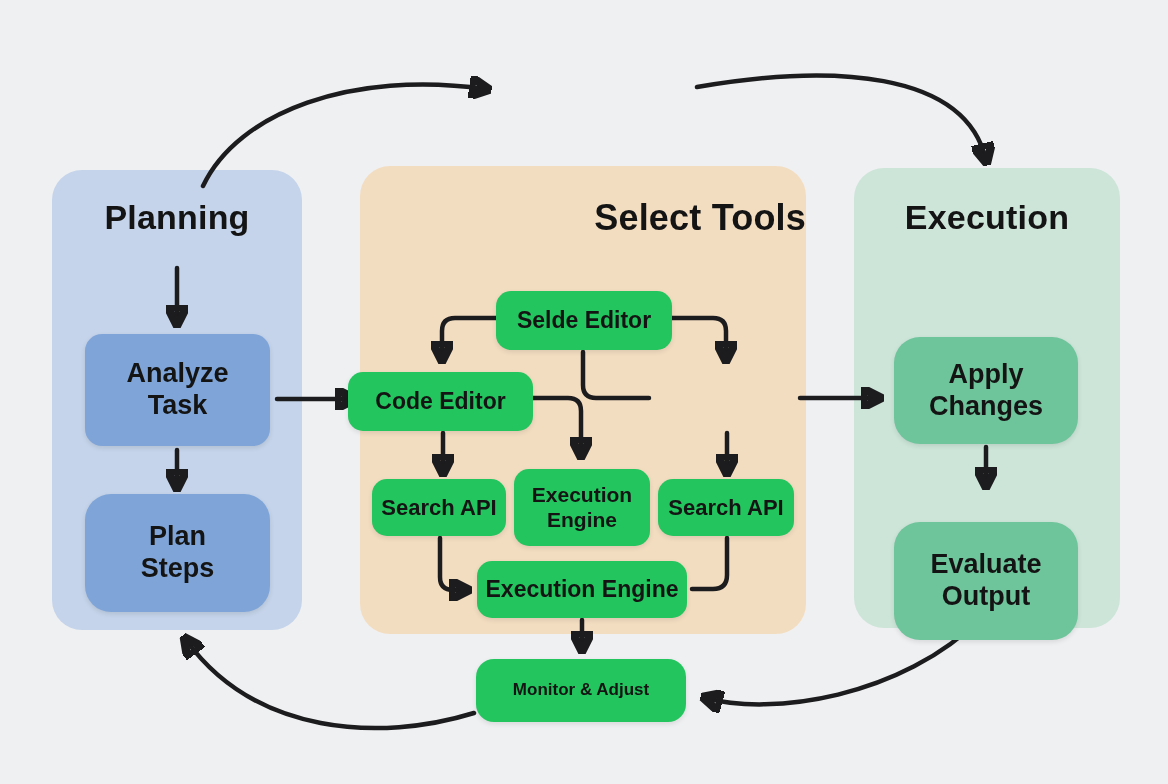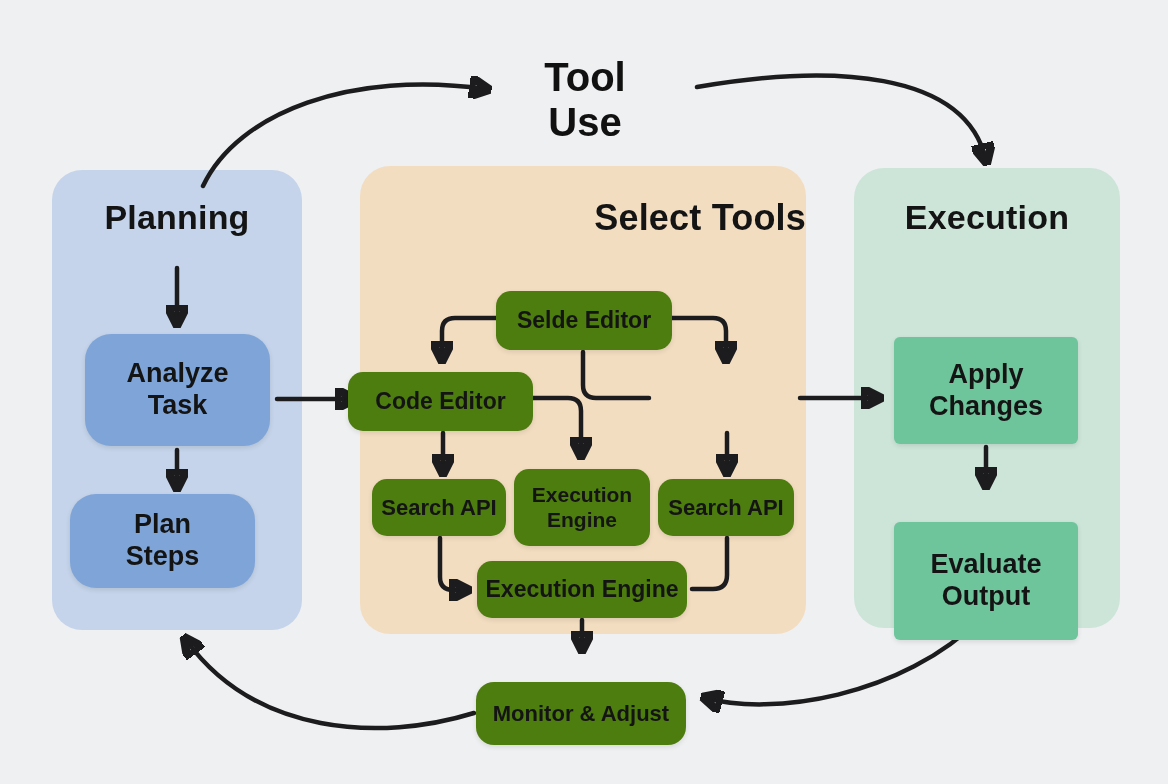--- a/index.html
+++ b/index.html
@@ -4,22 +4,22 @@
 <style>
   html,body{margin:0;padding:0;}
   body{font-family:"Liberation Sans","DejaVu Sans",sans-serif;background:#e8e9ec;}
   #stage{position:relative;width:1168px;height:784px;background:#eff0f2;overflow:hidden;}
   .panel{position:absolute;border-radius:30px;}
   .panel-title{position:absolute;text-align:center;font-weight:700;color:#141414;letter-spacing:.2px;}
   .node{position:absolute;display:flex;align-items:center;justify-content:center;text-align:center;
         font-weight:700;color:#141414;white-space:pre-line;line-height:1.18;
         box-shadow:0 2px 5px rgba(0,0,0,.10);}
   .node.blue{background:#7fa5d8;border-radius:26px;font-size:27px;}
-  .node.green{background:#6ec49b;border-radius:6px;font-size:27px;}
-  .node.orange{background:#4d7c0f;border-radius:15px;font-size:23px;font-weight:700;}
+  .node.green{background:#6ec49b;border-radius:26px;font-size:27px;}
+  .node.orange{background:#22c55e;border-radius:15px;font-size:23px;font-weight:700;}
   #panel-planning{left:52px;top:170px;width:250px;height:460px;background:#c5d4ea;}
   #panel-tools{left:360px;top:166px;width:446px;height:468px;background:#f3ddc1;}
   #panel-execution{left:854px;top:168px;width:266px;height:460px;background:#cde5d9;}
   #title-planning{left:52px;top:198px;width:250px;font-size:34px;text-align:center;}
   #title-tools{left:360px;top:197px;width:446px;font-size:36px;text-align:right;}
   #title-execution{left:854px;top:198px;width:266px;font-size:34px;}
   #diagram-title{position:absolute;left:460px;top:55px;width:250px;text-align:center;
                  font-size:40px;font-weight:700;color:#111;line-height:1.13;white-space:pre-line;}
   #arrow-layer{position:absolute;left:0;top:0;width:1168px;height:784px;pointer-events:none;}
   #arrow-layer path{fill:none;stroke:#1c1c1e;stroke-width:4.5px;stroke-linecap:round;}
@@ -52,40 +52,38 @@
     <path d="M 727,433 L 727,471" marker-end="url(#ah)"></path>
     <path d="M 800,398 L 878,398" marker-end="url(#ah)"></path>
     <path d="M 440,538 L 440,577 Q 440,590 453,590 L 466,590" marker-end="url(#ah)"></path>
     <path d="M 727,538 L 727,575 Q 727,589 713,589 L 692,589"></path>
     <path d="M 582,620 L 582,648" marker-end="url(#ah)"></path>
     <path d="M 986,447 L 986,484" marker-end="url(#ah)"></path>
     <path d="M 706,698 C 770,716 902,698 982,617" marker-start="url(#ah)" marker-end="url(#ah)"></path>
     <path d="M 474,713 C 380,742 255,735 186,640" marker-end="url(#ah)"></path>
   </svg>
 
-  <div id="diagram-title">Tool
-Use</div>
 
   <div class="panel-title" id="title-planning">Planning</div>
   <div class="panel-title" id="title-tools">Select Tools</div>
   <div class="panel-title" id="title-execution">Execution</div>
 
-  <div class="node blue" style="left:85px;top:334px;width:185px;height:112px;">Analyze
+  <div class="node blue" style="left:85px;top:334px;width:185px;height:112px;border-radius:17px;">Analyze
 Task</div>
-  <div class="node blue" style="left:70px;top:494px;width:185px;height:94px;">Plan
+  <div class="node blue" style="left:85px;top:494px;width:185px;height:118px;">Plan
 Steps</div>
 
   <div class="node orange" style="left:496px;top:291px;width:176px;height:59px;">Selde Editor</div>
   <div class="node orange" style="left:348px;top:372px;width:185px;height:59px;">Code Editor</div>
   <div class="node orange" style="left:372px;top:479px;width:134px;height:57px;font-size:22px;">Search API</div>
   <div class="node orange" style="left:514px;top:469px;width:136px;height:77px;font-size:21px;">Execution
 Engine</div>
   <div class="node orange" style="left:658px;top:479px;width:136px;height:57px;font-size:22px;">Search API</div>
   <div class="node orange" style="left:477px;top:561px;width:210px;height:57px;">Execution Engine</div>
 
   <div class="node green" style="left:894px;top:337px;width:184px;height:107px;">Apply
 Changes</div>
   <div class="node green" style="left:894px;top:494px;width:184px;height:118px;margin-top:28px;">Evaluate
 Output</div>
 
-  <div class="node orange" style="left:476px;top:682px;width:210px;height:63px;border-radius:18px;font-size:22px;">Monitor &amp; Adjust</div>
+  <div class="node orange" style="left:476px;top:659px;width:210px;height:63px;border-radius:18px;font-size:17px;">Monitor &amp; Adjust</div>
 
 </div>
 
 </body></html>

